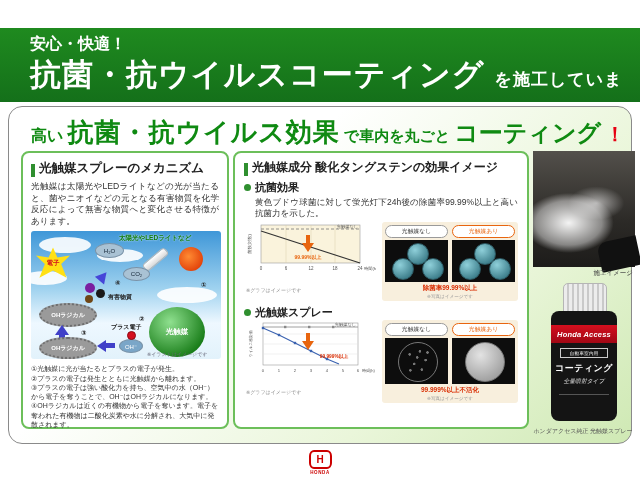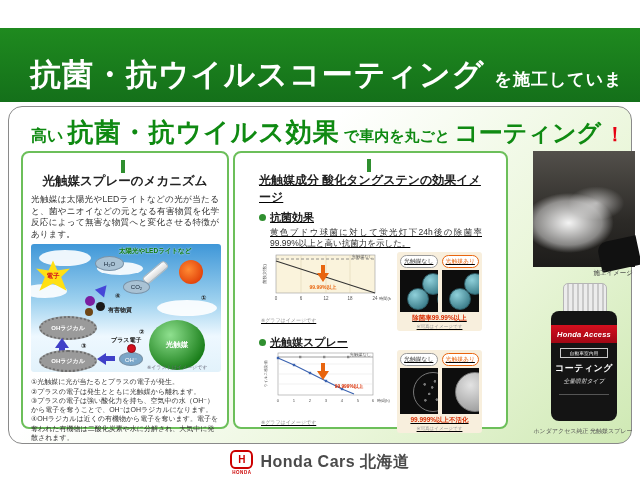--- a/index.html
+++ b/index.html
@@ -11,21 +11,21 @@
   #banner .l1{position:absolute;left:30px;top:6px;font-size:16px;font-weight:bold;}
   #banner .l2{position:absolute;left:30px;top:26px;font-size:31px;font-weight:bold;letter-spacing:1px;}
   #banner .l2s{font-size:17px;font-weight:bold;margin-left:10px;}
   
   #bigbox{left:8px;top:106px;width:622px;height:336px;border:1px solid #8a8a8a;border-radius:14px;
     background:linear-gradient(135deg,#ffffff 35%,#eaf6da 70%,#cfe9b4 100%);}
   #mainhead{left:22px;top:8px;display:flex;align-items:baseline;gap:4px;color:#0f8a12;font-weight:bold;white-space:nowrap;}
   #mainhead .p{font-size:16px;} #mainhead .m{font-size:26px;letter-spacing:1px;} 
   #mainhead .mid{font-size:15px;} #mainhead .c{font-size:24px;} #mainhead .b{font-size:20px;color:#e60012;}
   .card{background:#fff;border:2px solid #6cbf5a;border-radius:8px;box-sizing:border-box;}
-  .cardtitle{display:flex;align-items:center;font-weight:bold;color:#222;flex-direction:column;}
+  .cardtitle{display:flex;align-items:flex-end;font-weight:bold;color:#222;}
   .tbar{display:inline-block;width:4px;height:13px;background:#2f8f2f;margin-right:4px;flex:0 0 auto;}
   
   #mech{left:12px;top:44px;width:208px;height:278px;padding:7px 8px;}
   #mech .cardtitle{font-size:12.5px;}
   #mech .intro{font-size:8.6px;line-height:1.35;color:#333;margin-top:4px;text-align:justify;}
   #diagram{position:relative;margin-top:4px;width:190px;height:128px;border-radius:3px;overflow:hidden;
     background:linear-gradient(#3f97d8,#9fd2ef 45%,#eef8ff 72%,#e2f2fb);}
   .cloud{position:absolute;background:#fff;border-radius:50%;opacity:.9;}
   .bubble{position:absolute;border-radius:50%;display:flex;align-items:center;justify-content:center;
     font-size:6px;color:#123;background:#a9c2d4;border:1px solid #7a93a8;}
@@ -33,21 +33,21 @@
     display:flex;align-items:center;justify-content:center;color:#fff;font-size:6px;font-weight:bold;}
   .dot{position:absolute;border-radius:50%;}
   .badge{position:absolute;font-size:6.5px;color:#222;font-weight:bold;}
   .tri-up{position:absolute;width:0;height:0;border-left:7px solid transparent;border-right:7px solid transparent;border-bottom:10px solid #4040c8;}
   .stem-v{position:absolute;width:6px;background:#4040c8;}
   .tri-left{position:absolute;width:0;height:0;border-top:6px solid transparent;border-bottom:6px solid transparent;border-right:9px solid #4040c8;}
   .stem-h{position:absolute;height:5px;background:#4040c8;}
   .tri-ne{position:absolute;width:0;height:0;border-left:6px solid transparent;border-right:6px solid transparent;border-bottom:11px solid #4646d8;transform:rotate(40deg);}
   #mech .notes{font-size:7px;line-height:1.32;color:#333;margin-top:5px;}
   
-  #effect{left:224px;top:44px;width:275px;height:278px;padding:6px 24px;text-decoration:underline;}
+  #effect{left:224px;top:44px;width:296px;height:278px;padding:6px 9px;}
   #effect .cardtitle{font-size:12px;}
   .sechead{display:flex;align-items:center;gap:4px;margin-top:4px;}
   .gdot{width:7px;height:7px;border-radius:50%;background:#2f8f2f;flex:0 0 auto;}
   .sechead span{font-size:11px;font-weight:bold;color:#222;}
   .secbody{font-size:8.5px;line-height:1.3;color:#333;margin:2px 0 3px 11px;text-align:justify;}
   .row{display:flex;gap:6px;margin-left:2px;}
   .chartwrap{width:130px;}
   .chartcap{font-size:5px;color:#888;margin-top:1px;}
   .photopanel{width:142px;background:#f8efdd;border-radius:3px;padding:3px 3px 2px;box-sizing:border-box;}
   .pills{display:flex;gap:4px;justify-content:center;}
@@ -96,20 +96,21 @@
   #hword{font-size:4.5px;color:#cc0000;font-weight:bold;letter-spacing:.6px;margin-top:1px;}
   #dealer{font-size:16px;font-weight:bold;color:#4a4a4a;letter-spacing:.5px;}
   svg text{font-family:"Liberation Sans","DejaVu Sans",sans-serif;}
 </style>
 </head>
 <body>
 
 <div id="page">
 
   <div id="banner" class="abs">
+    <div class="l1">安心・快適！</div>
     <div class="l2"><span>抗菌・抗ウイルスコーティング</span><span class="l2s">を施工しています！</span></div>
   </div>
 
   <div id="bigbox" class="abs">
 
     <div id="mainhead" class="abs">
       <span class="p">高い</span>
       <span class="m">抗菌・抗ウイルス効果</span>
       <span class="mid">で車内を丸ごと</span>
       <span class="c">コーティング</span>
@@ -301,16 +302,15 @@
       </div>
       <div id="bottlecap" class="abs">ホンダアクセス純正 光触媒スプレー</div>
     </div>
   </div>
 
   <div id="footer" class="abs">
     <div id="hlogo">
       <div id="hmark">H</div>
       <div id="hword">HONDA</div>
     </div>
-    <div id="dealer">Honda Cars 北海道</div>
   </div>
 
 </div>
 
 </body></html>

